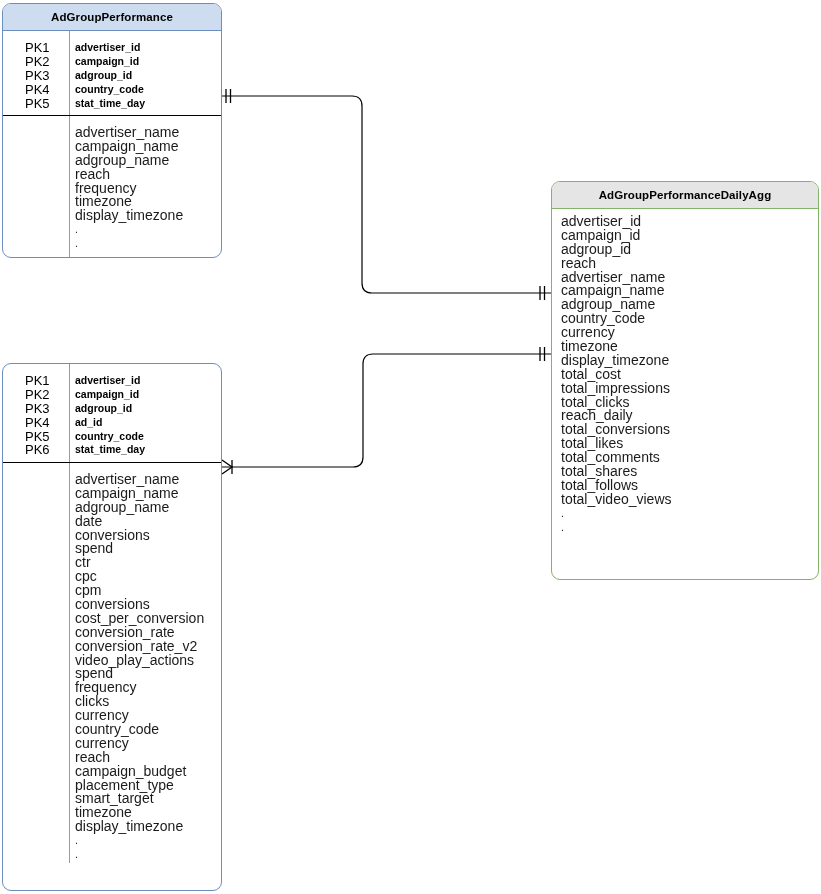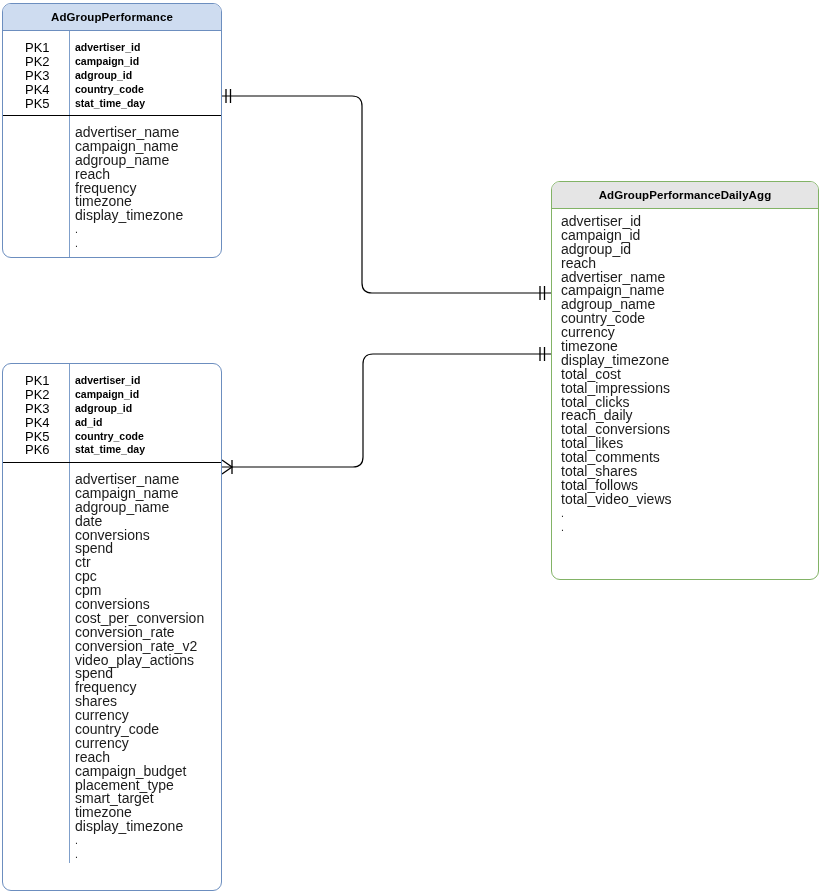--- a/index.html
+++ b/index.html
@@ -243,21 +243,21 @@
         <div class="attr-field">ctr</div>
         <div class="attr-field">cpc</div>
         <div class="attr-field">cpm</div>
         <div class="attr-field">conversions</div>
         <div class="attr-field">cost_per_conversion</div>
         <div class="attr-field">conversion_rate</div>
         <div class="attr-field">conversion_rate_v2</div>
         <div class="attr-field">video_play_actions</div>
         <div class="attr-field">spend</div>
         <div class="attr-field">frequency</div>
-        <div class="attr-field">shares</div>
+        <div class="attr-field">clicks</div>
         <div class="attr-field">currency</div>
         <div class="attr-field">country_code</div>
         <div class="attr-field">currency</div>
         <div class="attr-field">reach</div>
         <div class="attr-field">campaign_budget</div>
         <div class="attr-field">placement_type</div>
         <div class="attr-field">smart_target</div>
         <div class="attr-field">timezone</div>
         <div class="attr-field">display_timezone</div>
         <div class="attr-field dot">.</div>

